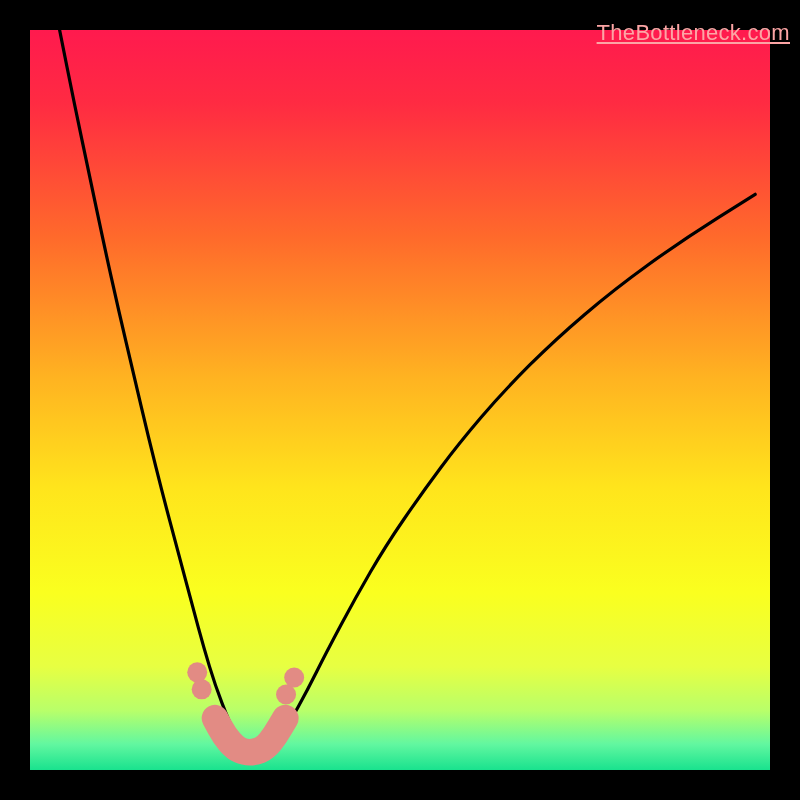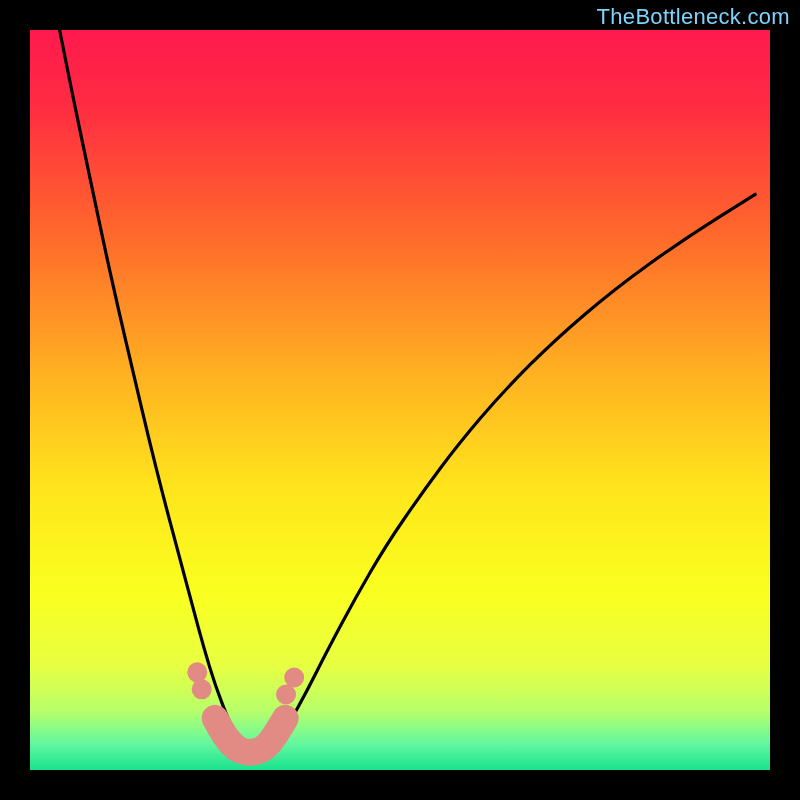--- a/index.html
+++ b/index.html
@@ -11,27 +11,28 @@
     overflow: hidden;
     font-family: Arial, Helvetica, sans-serif;
   }
   .stage {
     position: relative;
     width: 800px;
     height: 800px;
   }
   .watermark {
     position: absolute;
-    top: 4px;
+    top: 20px;
     right: 10px;
-    color: #7dd3fc;
+    color: #fca5a5;
     font-size: 22px;
     font-weight: 500;
     letter-spacing: 0.3px;
     z-index: 30;
+    text-decoration: underline;
   }
   svg {
     position: absolute;
     top: 0;
     left: 0;
   }
 </style>
 </head>
 <body>
 

